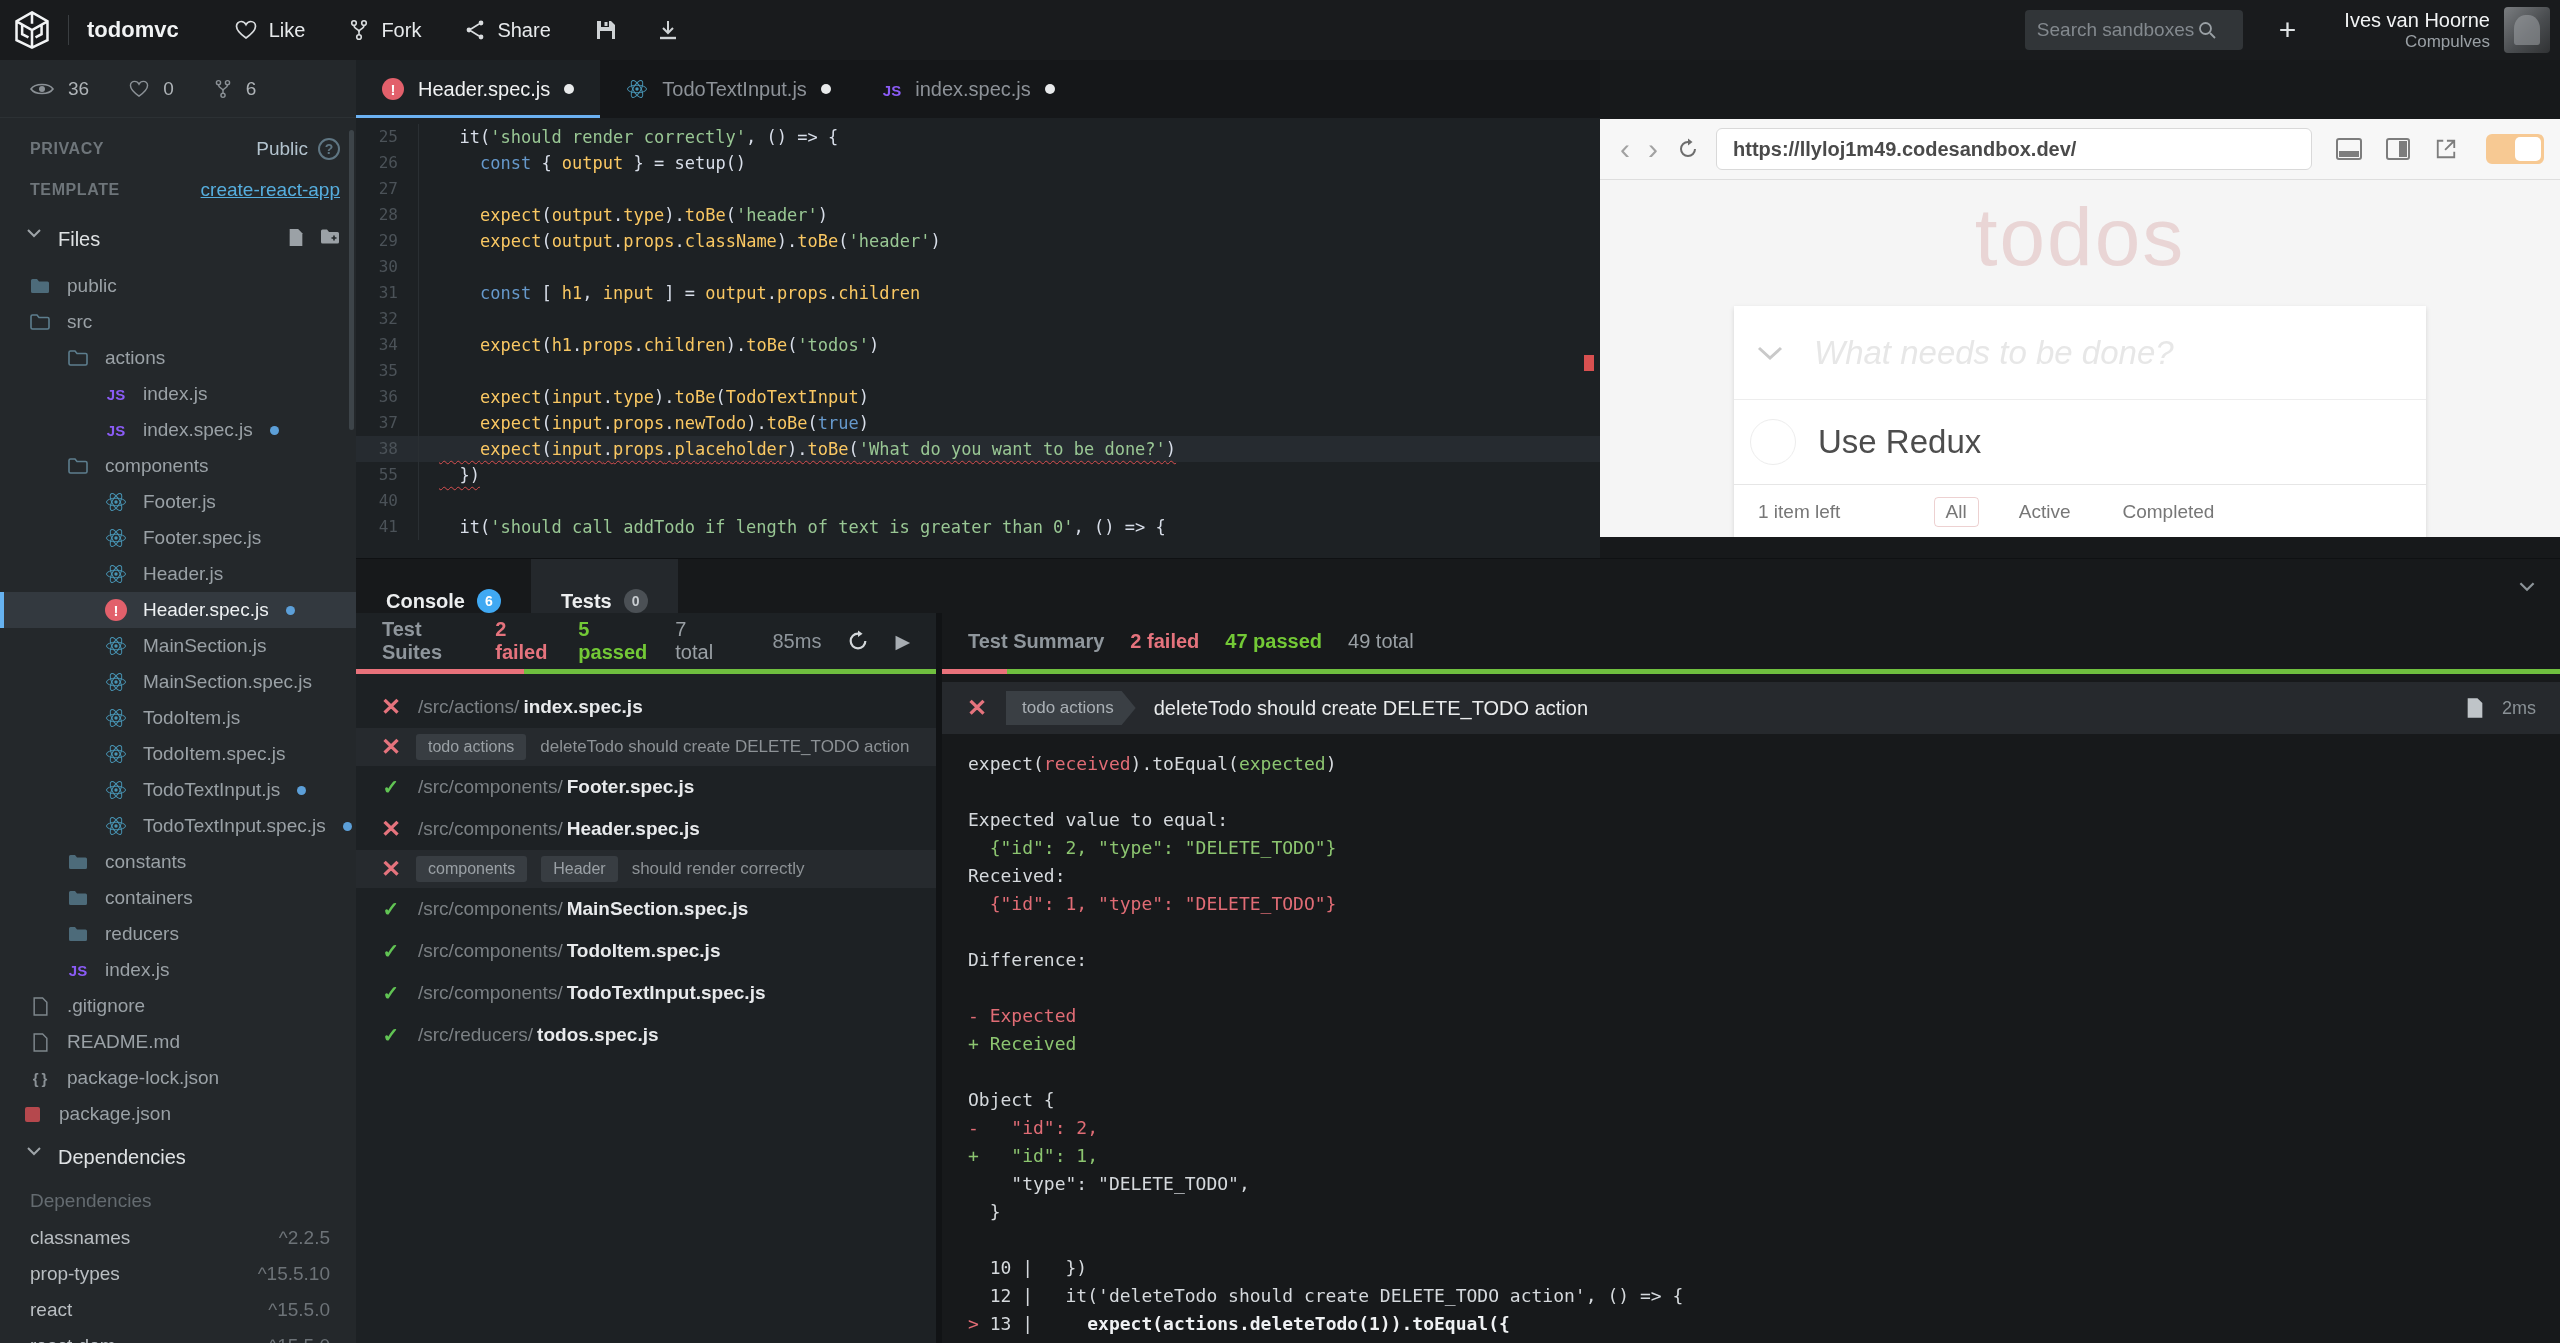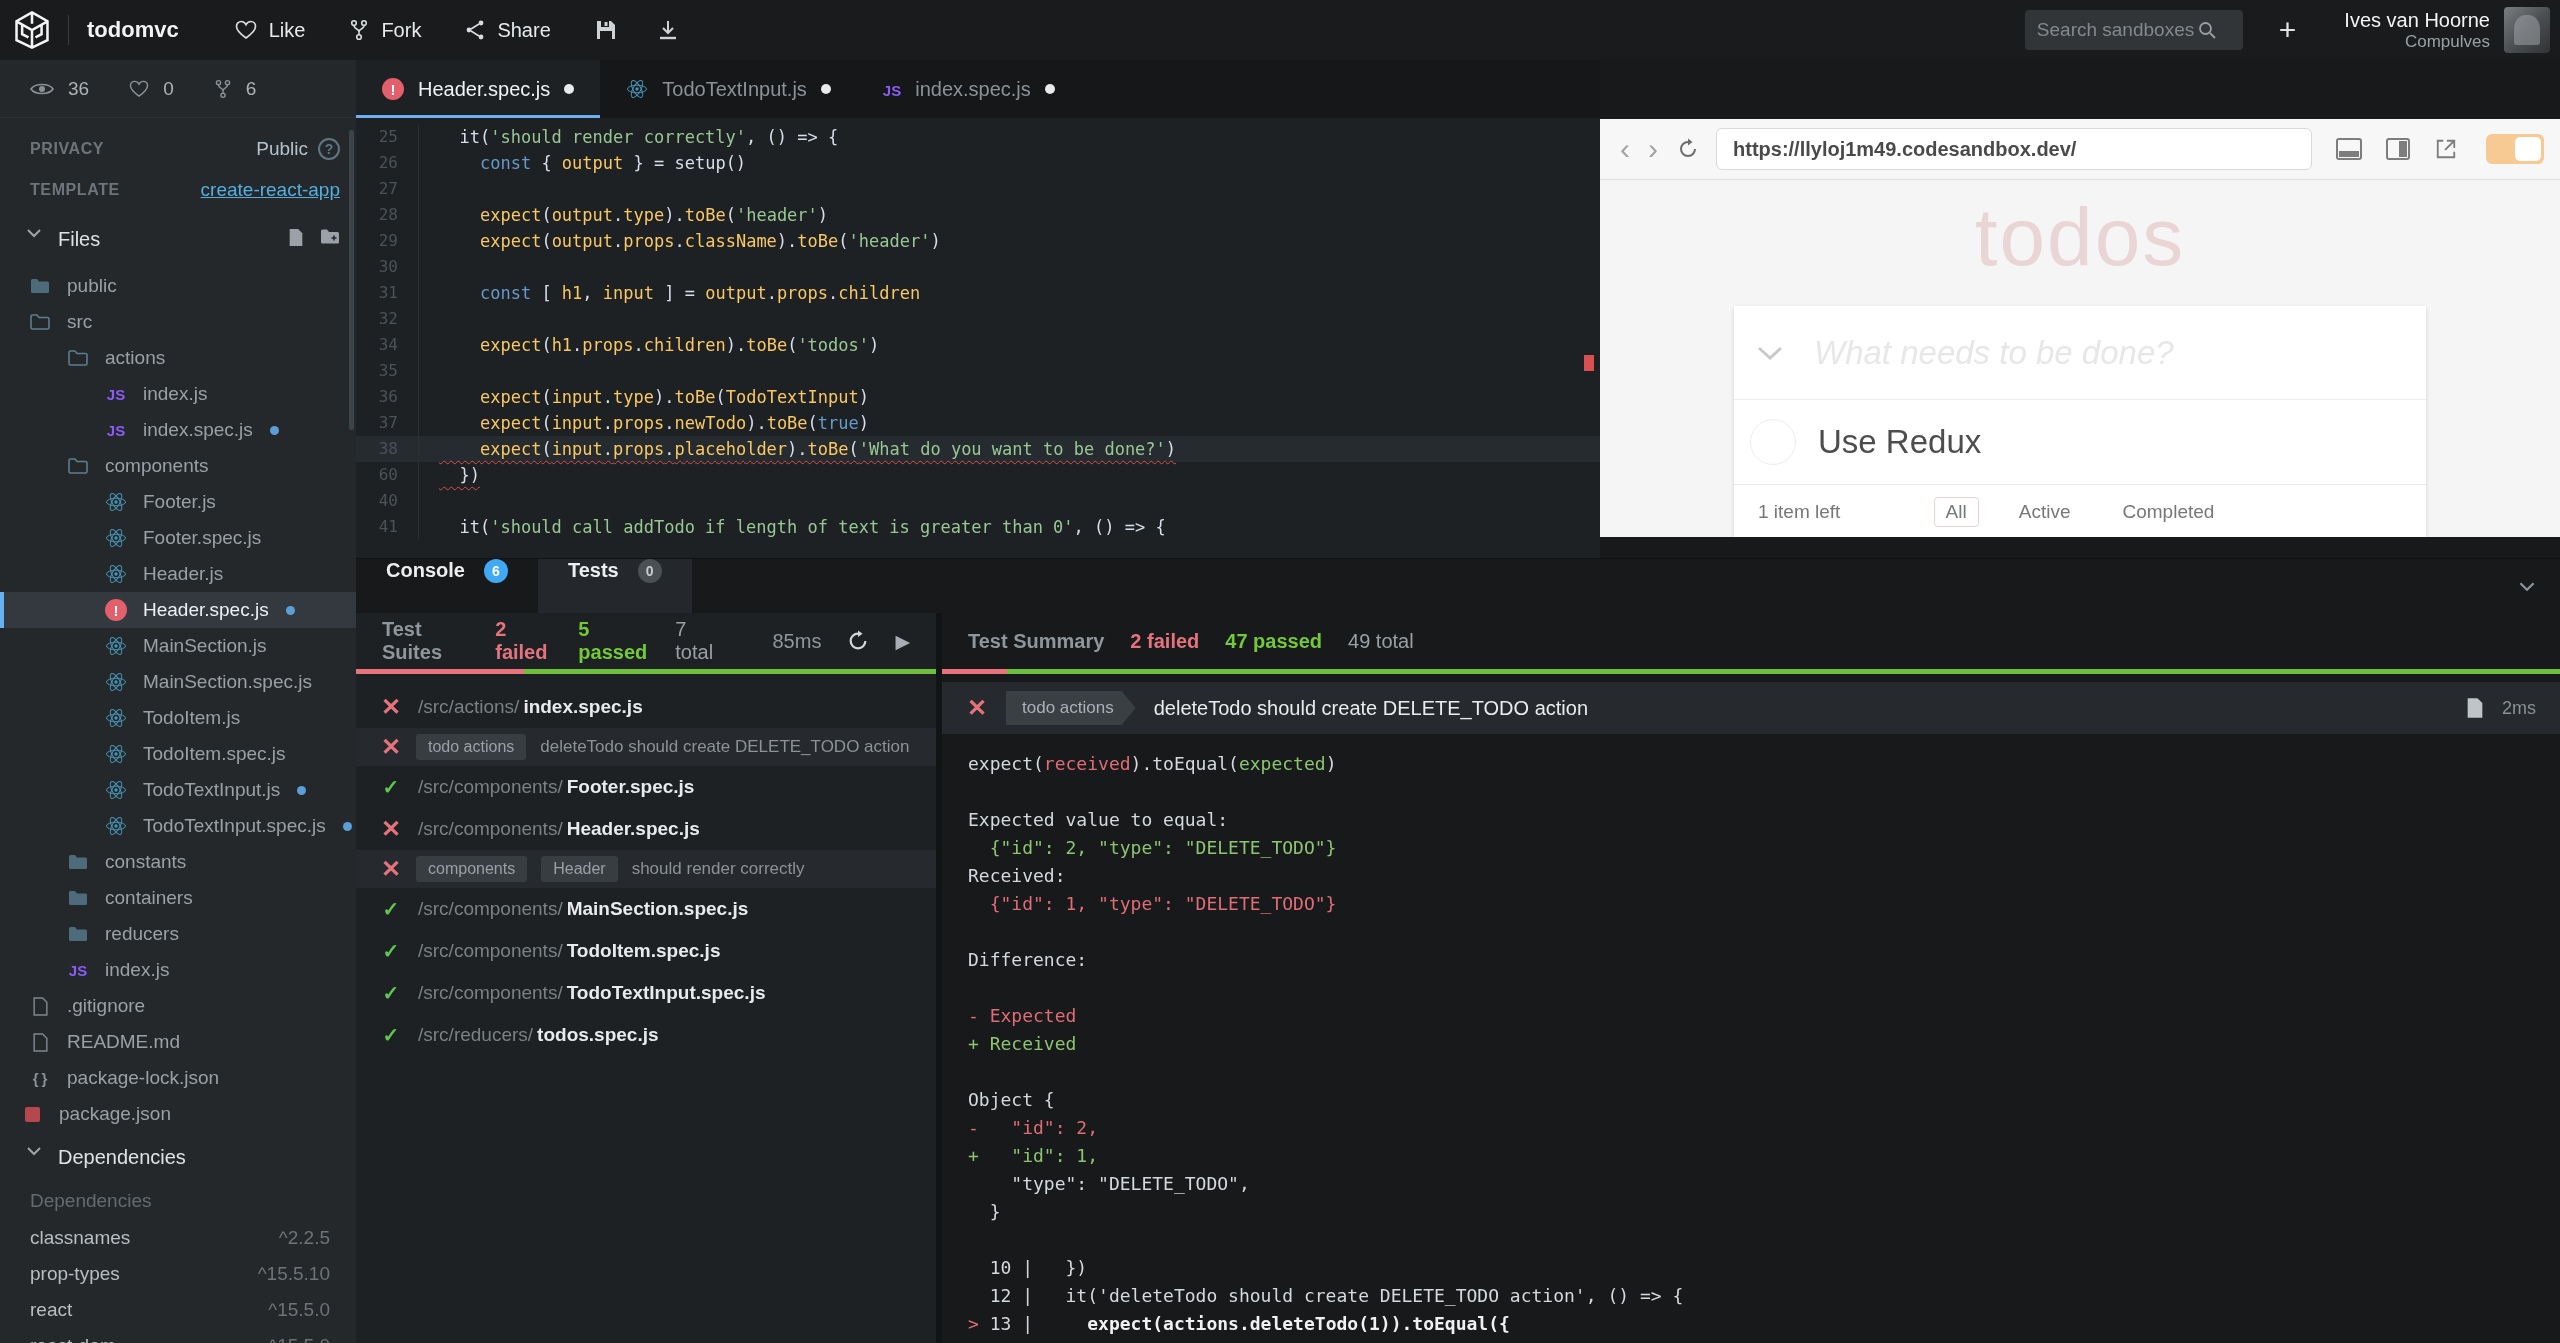--- a/index.html
+++ b/index.html
@@ -86,21 +86,21 @@
   .todo-check { width:46px; height:46px; border:1px solid #ededed; border-radius:50%; flex:none; }
   .todo-label { font-size:33px; color:#4d4d4d; margin-left:22px; }
   .todo-footer { border-top:1px solid #e6e6e6; height:54px; display:flex; align-items:center; padding:0 24px; position:relative; color:#777; font-size:19px; }
   .filters { position:absolute; left:0; right:0; display:flex; justify-content:center; gap:28px; }
   .filter { padding:3px 11px; border:1px solid transparent; border-radius:4px; cursor:pointer; }
   .filter.sel { border-color:rgba(175,47,47,0.22); }
 
   
   #bottom { position:absolute; left:356px; top:558px; width:2204px; height:785px; background:#1d2124; border-top:1px solid #0f1113; }
   .btabs { height:54px; background:#17191b; display:flex; align-items:stretch; }
-  .btab { display:flex; align-items:flex-start; gap:19px; padding:0 30px; color:#eceeef; font-size:20px; font-weight:bold; cursor:pointer; }
+  .btab { display:flex; align-items:flex-end; gap:12px; padding:0 30px; color:#eceeef; font-size:20px; font-weight:bold; cursor:pointer; }
   .btab.active { background:#24282c; }
   .badge { min-width:24px; height:24px; border-radius:50%; display:flex; align-items:center; justify-content:center; font-size:14px; font-weight:bold; color:#fff; }
   .badge.blue { background:#40a9f3; }
   .badge.grey { background:#4b5055; color:#c8ccd0; }
   .btabs .grow { flex:1; }
   .panel-collapse { display:flex; align-items:center; padding-right:24px; cursor:pointer; }
   .bcontent { display:flex; height:731px; }
   .suites { width:580px; flex:none; background:#1d2124; overflow:hidden; }
   .vdiv { width:6px; background:#111315; flex:none; }
   .summary { flex:1; background:#17191b; overflow:hidden; }
@@ -561,21 +561,21 @@
       <div class="cline"><span class="ln">28</span><span class="ct"><span class="tk-p">    </span><span class="tk-f">expect</span><span class="tk-p">(</span><span class="tk-f">output</span><span class="tk-p">.</span><span class="tk-f">type</span><span class="tk-p">).</span><span class="tk-f">toBe</span><span class="tk-p">(</span><span class="tk-s">'header'</span><span class="tk-p">)</span></span></div>
       <div class="cline"><span class="ln">29</span><span class="ct"><span class="tk-p">    </span><span class="tk-f">expect</span><span class="tk-p">(</span><span class="tk-f">output</span><span class="tk-p">.</span><span class="tk-f">props</span><span class="tk-p">.</span><span class="tk-f">className</span><span class="tk-p">).</span><span class="tk-f">toBe</span><span class="tk-p">(</span><span class="tk-s">'header'</span><span class="tk-p">)</span></span></div>
       <div class="cline"><span class="ln">30</span><span class="ct"></span></div>
       <div class="cline"><span class="ln">31</span><span class="ct"><span class="tk-p">    </span><span class="tk-k">const</span><span class="tk-p"> [ </span><span class="tk-f">h1</span><span class="tk-p">, </span><span class="tk-f">input</span><span class="tk-p"> ] = </span><span class="tk-f">output</span><span class="tk-p">.</span><span class="tk-f">props</span><span class="tk-p">.</span><span class="tk-f">children</span></span></div>
       <div class="cline"><span class="ln">32</span><span class="ct"></span></div>
       <div class="cline"><span class="ln">34</span><span class="ct"><span class="tk-p">    </span><span class="tk-f">expect</span><span class="tk-p">(</span><span class="tk-f">h1</span><span class="tk-p">.</span><span class="tk-f">props</span><span class="tk-p">.</span><span class="tk-f">children</span><span class="tk-p">).</span><span class="tk-f">toBe</span><span class="tk-p">(</span><span class="tk-s">'todos'</span><span class="tk-p">)</span></span></div>
       <div class="cline"><span class="ln">35</span><span class="ct"></span></div>
       <div class="cline"><span class="ln">36</span><span class="ct"><span class="tk-p">    </span><span class="tk-f">expect</span><span class="tk-p">(</span><span class="tk-f">input</span><span class="tk-p">.</span><span class="tk-f">type</span><span class="tk-p">).</span><span class="tk-f">toBe</span><span class="tk-p">(</span><span class="tk-f">TodoTextInput</span><span class="tk-p">)</span></span></div>
       <div class="cline"><span class="ln">37</span><span class="ct"><span class="tk-p">    </span><span class="tk-f">expect</span><span class="tk-p">(</span><span class="tk-f">input</span><span class="tk-p">.</span><span class="tk-f">props</span><span class="tk-p">.</span><span class="tk-f">newTodo</span><span class="tk-p">).</span><span class="tk-f">toBe</span><span class="tk-p">(</span><span class="tk-k">true</span><span class="tk-p">)</span></span></div>
       <div class="cline current wavy"><span class="ln">38</span><span class="ct"><span class="tk-p">    </span><span class="tk-f">expect</span><span class="tk-p">(</span><span class="tk-f">input</span><span class="tk-p">.</span><span class="tk-f">props</span><span class="tk-p">.</span><span class="tk-f">placeholder</span><span class="tk-p">).</span><span class="tk-f">toBe</span><span class="tk-p">(</span><span class="tk-s">'What do you want to be done?'</span><span class="tk-p">)</span></span></div>
-      <div class="cline wavy"><span class="ln">60</span><span class="ct"><span class="tk-p">  })</span></span></div>
+      <div class="cline wavy"><span class="ln">55</span><span class="ct"><span class="tk-p">  })</span></span></div>
       <div class="cline"><span class="ln">40</span><span class="ct"></span></div>
       <div class="cline"><span class="ln">41</span><span class="ct"><span class="tk-p">  it(</span><span class="tk-s">'should call addTodo if length of text is greater than 0'</span><span class="tk-p">, () =&gt; {</span></span></div>
     </div>
   <div class="ruler-mark"></div>
 </div>
 
 <div id="preview">
   <div class="bnav">
     <span class="nav-arrow">‹</span>
     <span class="nav-arrow">›</span>

